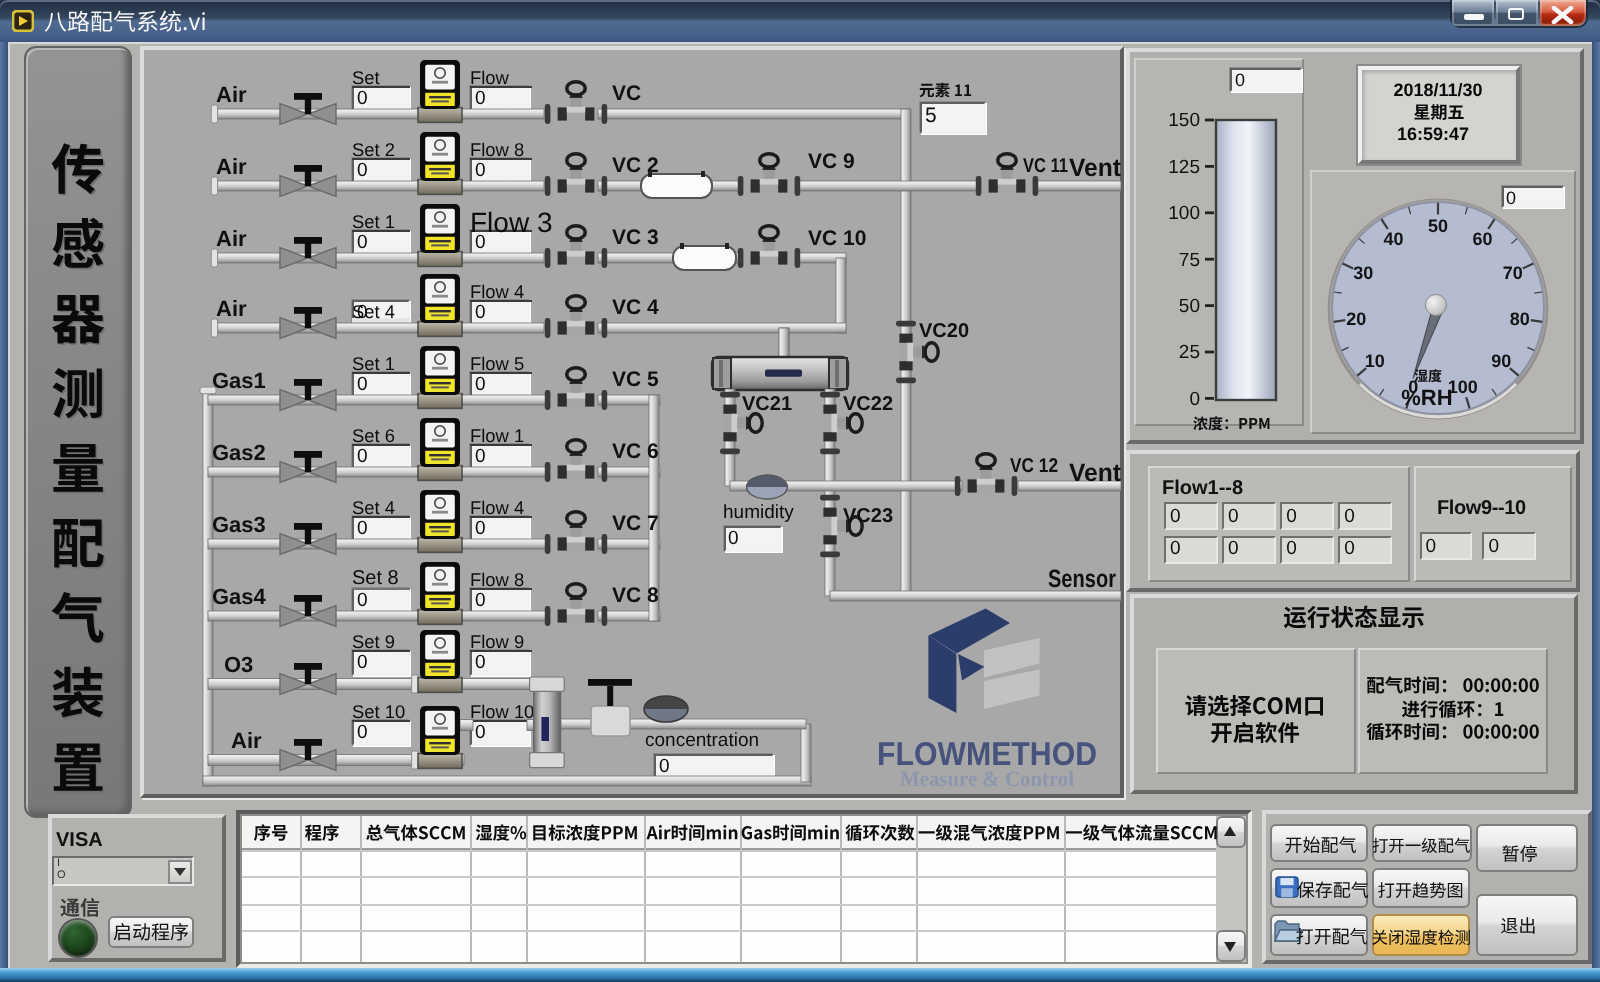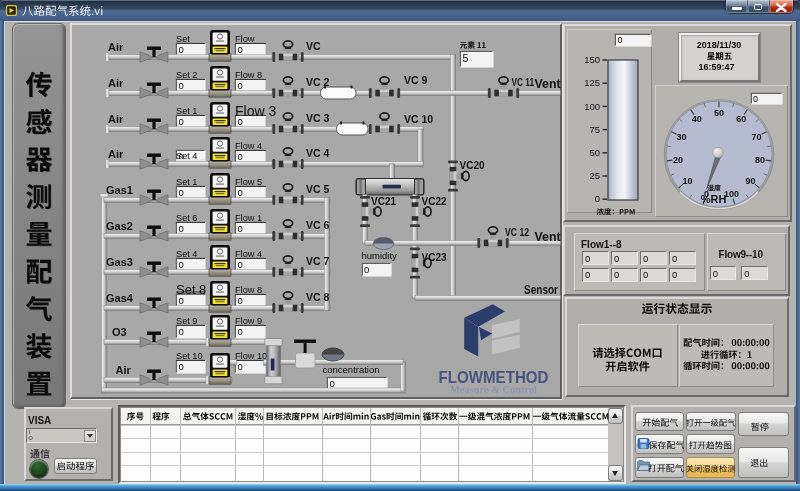--- a/index.html
+++ b/index.html
@@ -103,21 +103,21 @@
 <div class="a nb" style="left:176.0px;top:258.0px;width:29.0px;height:12.5px;"></div>
 <div class="a t" style="left:178.5px;top:259.2px;font-size:9.5px;color:#0d0d0d;">0</div>
 <div class="a nb" style="left:235.0px;top:258.0px;width:30.0px;height:12.5px;"></div>
 <div class="a t" style="left:237.5px;top:259.2px;font-size:9.5px;color:#0d0d0d;">0</div>
 <div class="a t" style="left:176.0px;top:248.5px;font-size:9.2px;color:#0d0d0d;width:29px;border-bottom:1px solid #3a3a3a;height:10.5px;line-height:10px;">Set 4</div>
 <div class="a t" style="left:235.0px;top:248.5px;font-size:9.2px;color:#0d0d0d;width:31px;border-bottom:1px solid #3a3a3a;height:10.5px;line-height:10px;">Flow 4</div>
 <div class="a nb" style="left:176.0px;top:294.0px;width:29.0px;height:12.5px;"></div>
 <div class="a t" style="left:178.5px;top:295.2px;font-size:9.5px;color:#0d0d0d;">0</div>
 <div class="a nb" style="left:235.0px;top:294.0px;width:30.0px;height:12.5px;"></div>
 <div class="a t" style="left:237.5px;top:295.2px;font-size:9.5px;color:#0d0d0d;">0</div>
-<div class="a t" style="left:176.0px;top:284.5px;font-size:13px;color:#0d0d0d;width:29px;border-bottom:4px solid #737373;height:10.5px;line-height:10px;">Set 8</div>
+<div class="a t" style="left:176.0px;top:284.5px;font-size:10px;color:#0d0d0d;width:29px;border-bottom:1px solid #737373;height:10.5px;line-height:10px;">Set 8</div>
 <div class="a t" style="left:235.0px;top:284.5px;font-size:9.2px;color:#0d0d0d;width:31px;border-bottom:1px solid #3a3a3a;height:10.5px;line-height:10px;">Flow 8</div>
 <div class="a nb" style="left:176.0px;top:325.0px;width:29.0px;height:12.5px;"></div>
 <div class="a t" style="left:178.5px;top:326.2px;font-size:9.5px;color:#0d0d0d;">0</div>
 <div class="a nb" style="left:235.0px;top:325.0px;width:30.0px;height:12.5px;"></div>
 <div class="a t" style="left:237.5px;top:326.2px;font-size:9.5px;color:#0d0d0d;">0</div>
 <div class="a t" style="left:176.0px;top:315.5px;font-size:9.2px;color:#0d0d0d;width:29px;border-bottom:1px solid #3a3a3a;height:10.5px;line-height:10px;">Set 9</div>
 <div class="a t" style="left:235.0px;top:315.5px;font-size:9.2px;color:#0d0d0d;width:31px;border-bottom:1px solid #3a3a3a;height:10.5px;line-height:10px;">Flow 9</div>
 <div class="a nb" style="left:176.0px;top:360.0px;width:29.0px;height:12.5px;"></div>
 <div class="a t" style="left:178.5px;top:361.2px;font-size:9.5px;color:#0d0d0d;">0</div>
 <div class="a nb" style="left:235.0px;top:360.0px;width:30.0px;height:12.5px;"></div>

